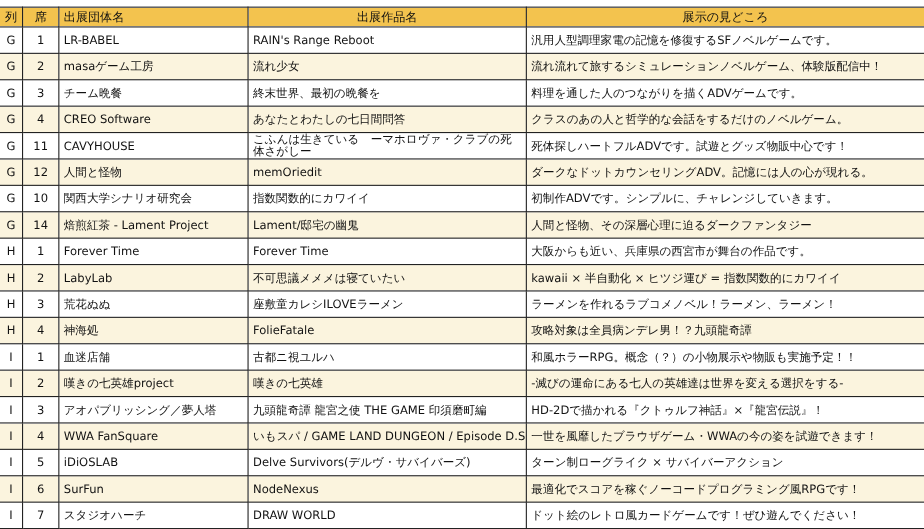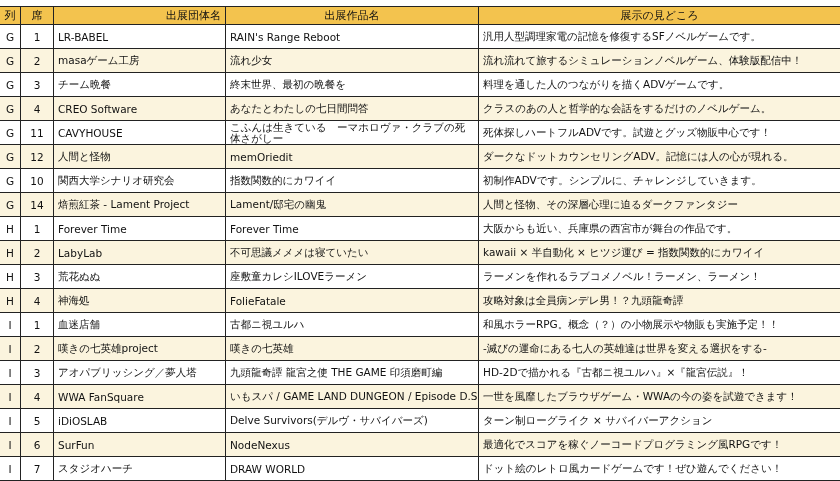--- a/index.html
+++ b/index.html
@@ -1,20 +1,20 @@
 <!DOCTYPE html>
 <html><head>
 <meta charset="utf-8">
 <style>
   html,body{margin:0;padding:0;background:#fff;}
   body{width:840px;height:481px;overflow:hidden;font-family:"DejaVu Sans","Liberation Sans",sans-serif;}
   table{border-collapse:collapse;table-layout:fixed;width:841px;margin-left:-1px;margin-top:6px;}
   th,td{border:1.5px solid #222;font-size:10.5px;color:#111;height:23px;padding:0 4px;white-space:nowrap;overflow:hidden;}
   th{background:#f3c34e;font-weight:normal;height:17px;font-size:11px;}
-  th.c-org{text-align:right;}
+  th.c-org{text-align:left;}
   td.c-row,td.c-seat{text-align:center;}
   tr.alt td{background:#fbf4de;}
   td.wrap{white-space:normal;line-height:11px;margin-top:40px;}
 </style>
 </head>
 <body>
 
 <table>
   <colgroup>
     <col style="width:21px">
@@ -129,21 +129,21 @@
         <td class="c-seat">2</td>
         <td class="c-org">嘆きの七英雄project</td>
         <td class="c-title">嘆きの七英雄</td>
         <td class="c-hl">-滅びの運命にある七人の英雄達は世界を変える選択をする-</td>
       </tr>
       <tr>
         <td class="c-row">I</td>
         <td class="c-seat">3</td>
         <td class="c-org">アオパブリッシング／夢人塔</td>
         <td class="c-title">九頭龍奇譚 龍宮之使 THE GAME 印須磨町編</td>
-        <td class="c-hl">HD-2Dで描かれる『古都ニ視ユルハ』×『龍宮伝説』！</td>
+        <td class="c-hl">HD-2Dで描かれる『クトゥルフ神話』×『龍宮伝説』！</td>
       </tr>
       <tr class="alt">
         <td class="c-row">I</td>
         <td class="c-seat">4</td>
         <td class="c-org">WWA FanSquare</td>
         <td class="c-title">いもスパ / GAME LAND DUNGEON / Episode D.S.</td>
         <td class="c-hl">一世を風靡したブラウザゲーム・WWAの今の姿を試遊できます！</td>
       </tr>
       <tr>
         <td class="c-row">I</td>

